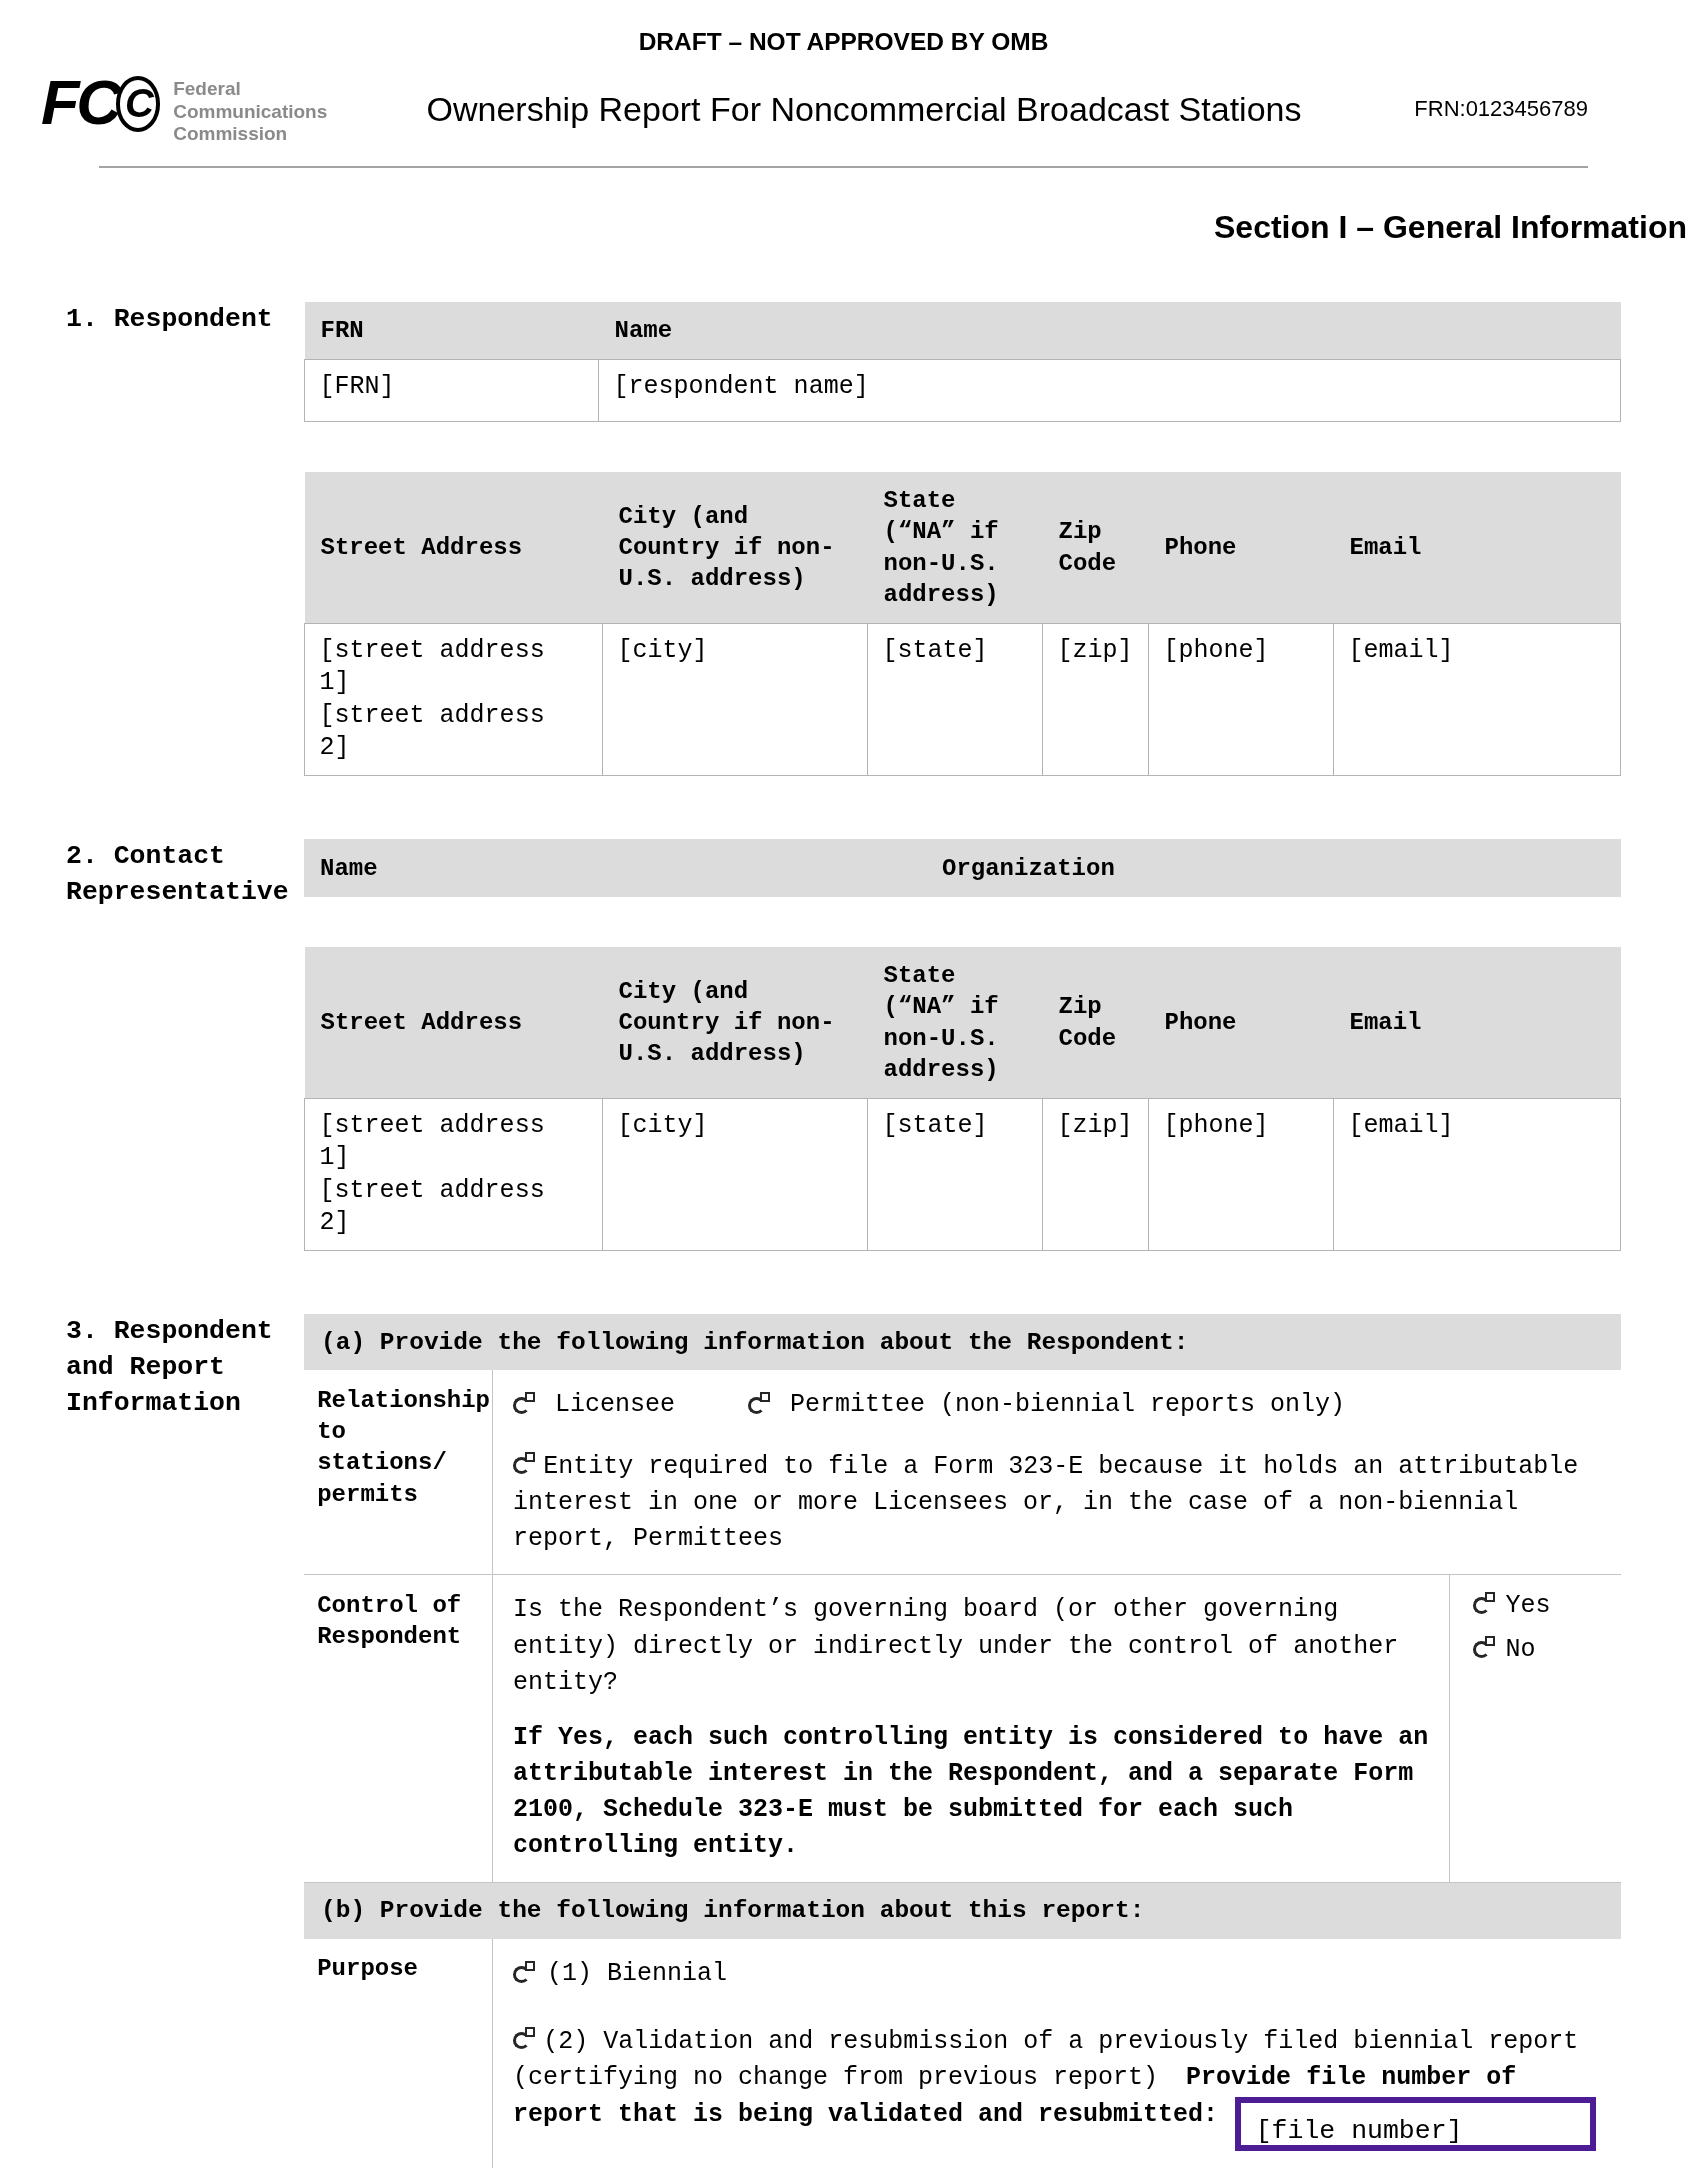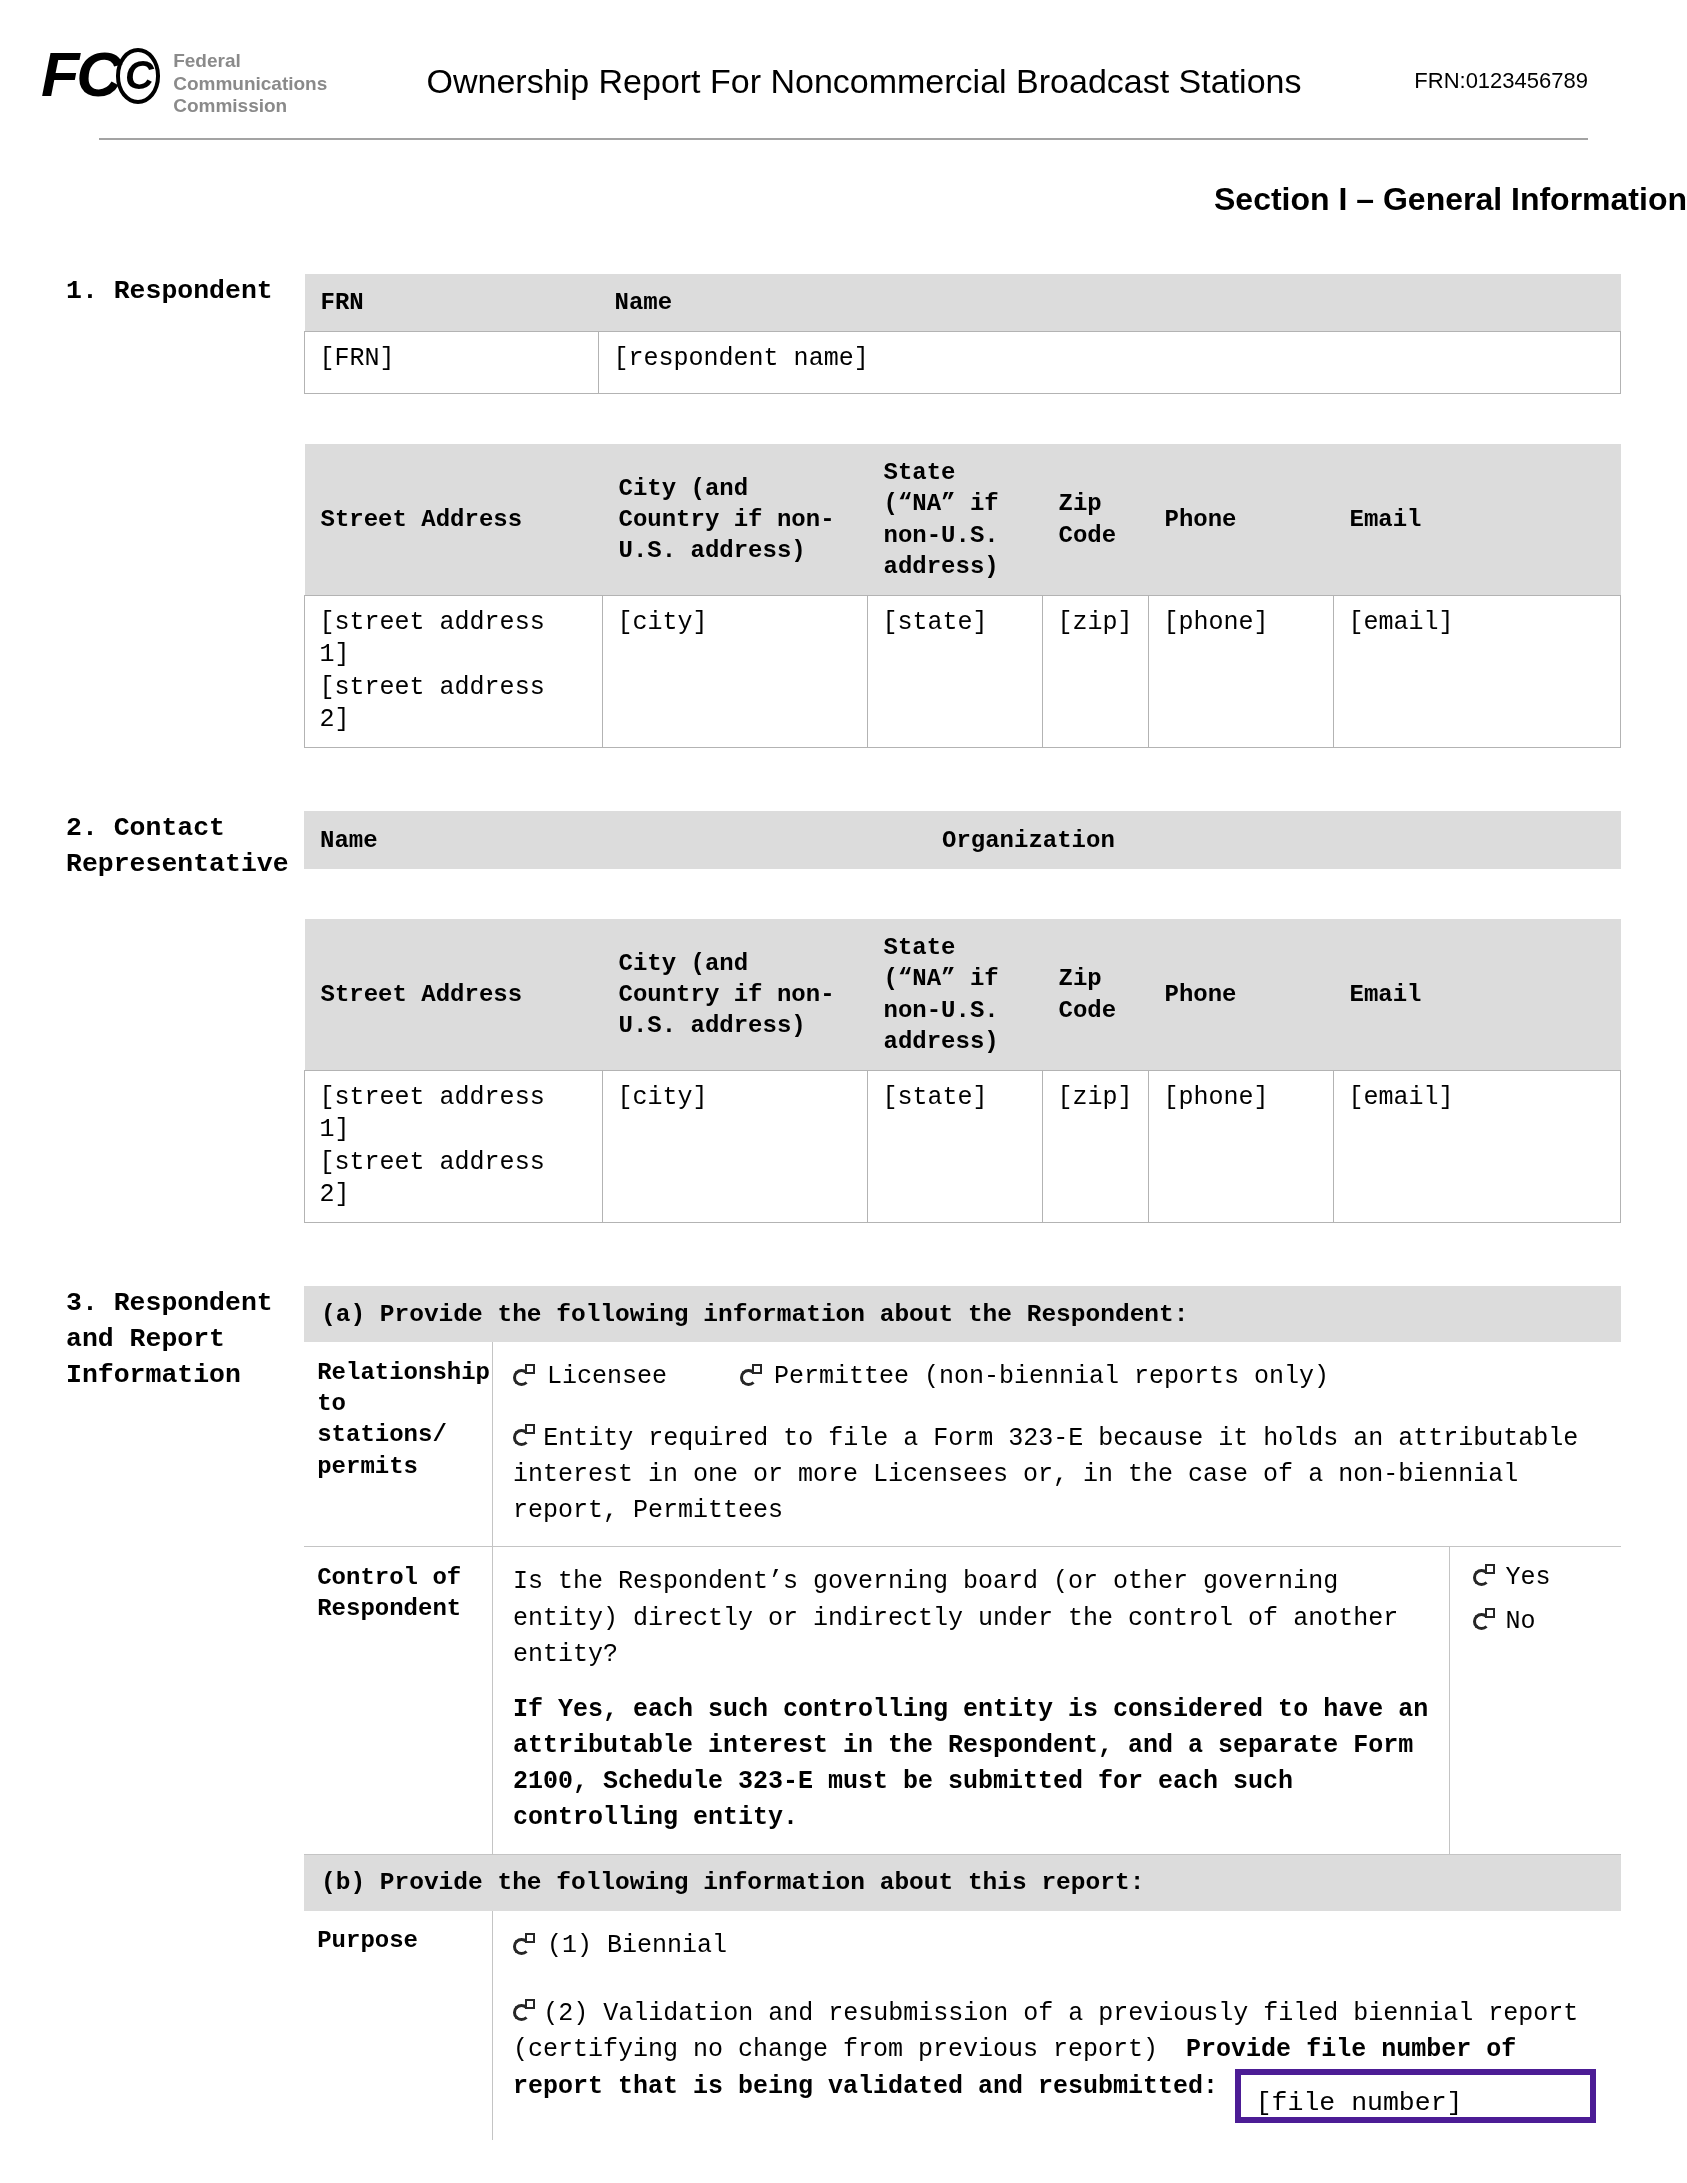--- a/index.html
+++ b/index.html
@@ -47,21 +47,21 @@
   
   .band { background:var(--header_fill,#dcdcdc); font-weight:700; font-size:24.5px; padding:14.6px 17px; }
   .s3-row { display:grid; grid-template-columns:189px 1fr; border-bottom:1.3px solid #c4c4c4; }
   .s3-row.control { grid-template-columns:189px 1fr 172px; }
   .s3-label { font-weight:700; font-size:24px; line-height:1.3; padding:14.6px 13.2px; border-right:1.3px solid #c4c4c4; }
   .s3-content { padding:17px 20px; font-size:25px; line-height:1.45; }
   .yn-cell { border-left:1.3px solid #c4c4c4; padding:16px 0 0 22.5px; font-size:25px; }
   .yn-opt { display:flex; align-items:center; gap:16px; margin-bottom:14.6px; }
 
   .opt-line { display:flex; align-items:center; flex-wrap:wrap; }
-  .opt { display:inline-flex; align-items:center; gap:17px; margin-right:73px; }
+  .opt { display:inline-flex; align-items:center; gap:25px; margin-right:73px; }
   .para { margin-top:25px; }
   .bold { font-weight:700; }
   .note { font-weight:700; margin-top:18.5px; }
 
   .radio { display:inline-block; width:17px; height:17px; flex:0 0 17px;
            border:3.3px solid #262626; border-radius:50%; border-right-color:transparent;
            position:relative; vertical-align:-1.3px; }
   .radio.inline { margin-right:13.2px; }
   .radio::after { content:""; position:absolute; top:-8px; right:-8px; width:6px; height:6px;
                   border:2.6px solid #262626; background:#fff; }
@@ -69,20 +69,21 @@
   .purpose-line { display:flex; align-items:center; gap:17px; margin-bottom:32px; }
   .gap-strong { margin-left:28px; }
   .file-box { display:inline-block; width:361px; height:54px; border:6px solid #4c1d95;
               margin-left:17px; vertical-align:-17px; padding:9.3px 0 0 14.6px; font-size:26.5px; }
 </style>
 </head>
 <body>
 
 <div class="page">
 
+  <div class="draft">DRAFT – NOT APPROVED BY OMB</div>
 
   <div class="header">
     <div class="logo">
       <div class="fcc-mark"><span>FC</span><span class="fcc-c">C</span></div>
       <div class="logo-text">
         <div>Federal</div>
         <div>Communications</div>
         <div>Commission</div>
       </div>
     </div>

